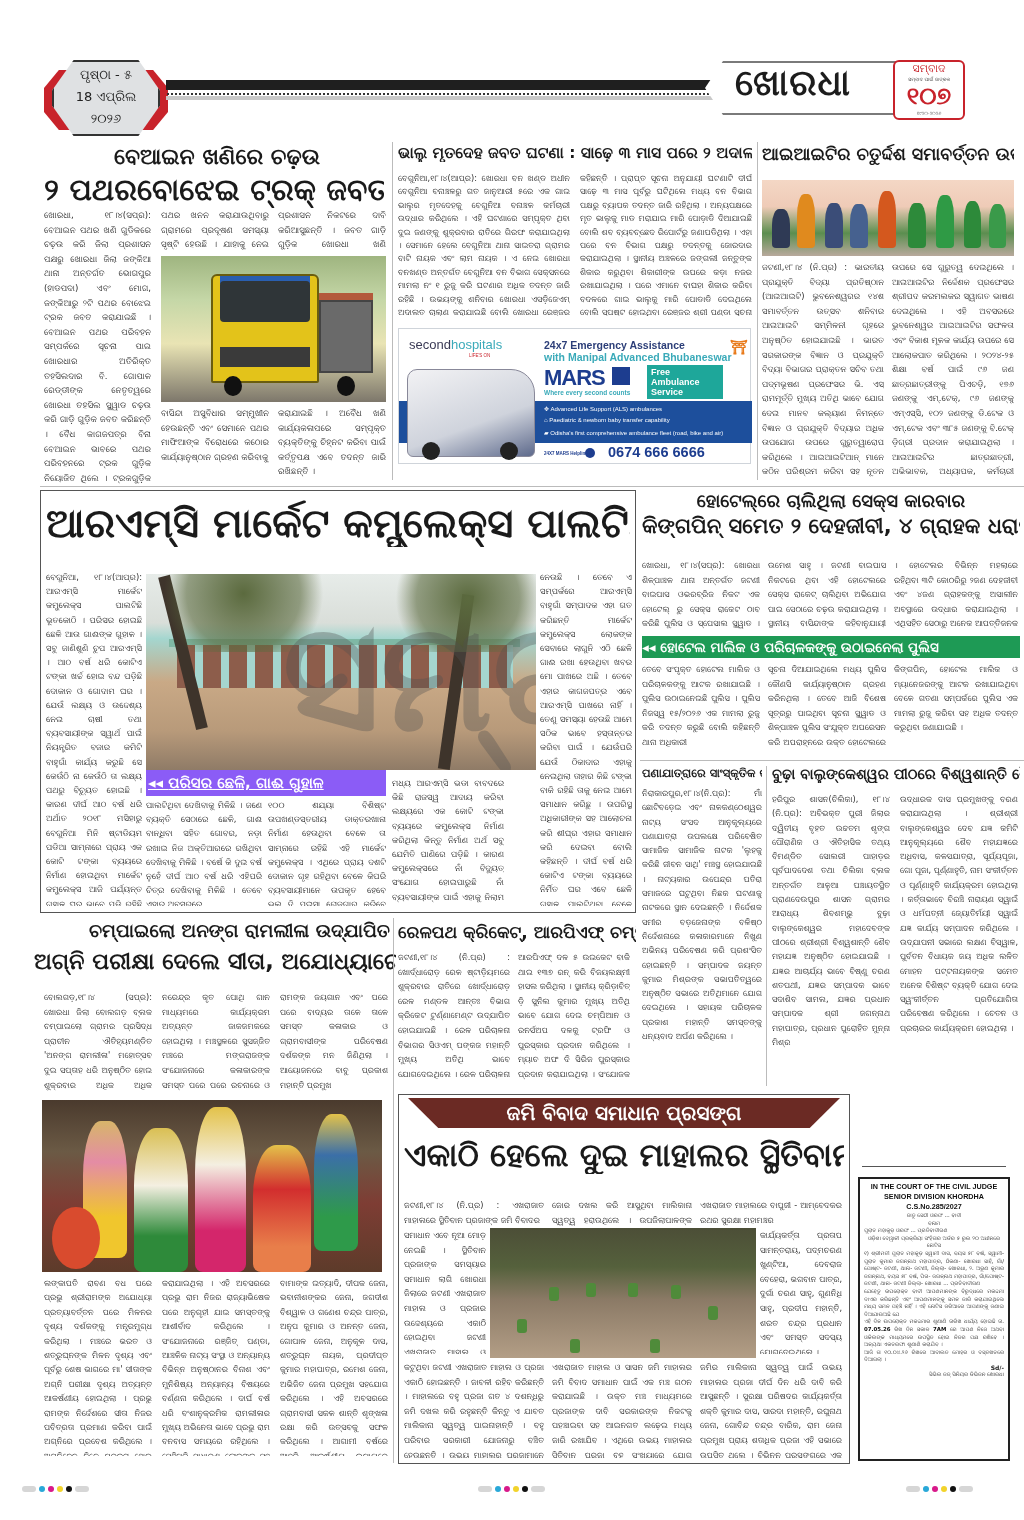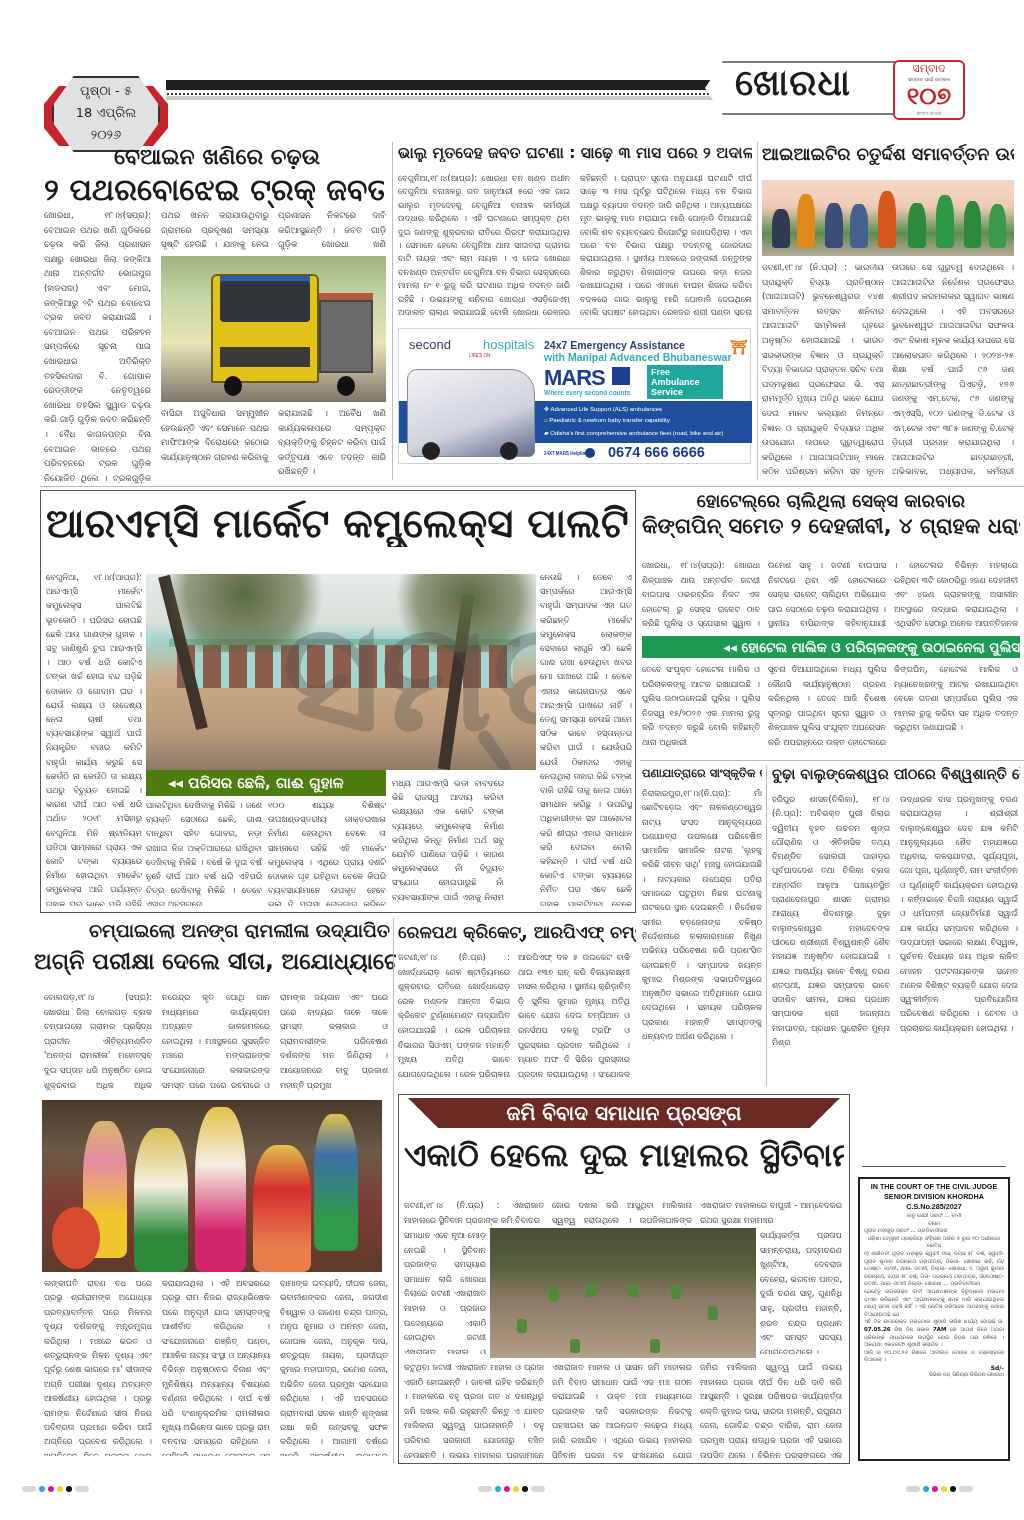--- a/index.html
+++ b/index.html
@@ -1,21 +1,21 @@
 <!DOCTYPE html>
 <html><head>
 <meta charset="utf-8">
 <style>
   * { box-sizing: border-box; margin: 0; padding: 0; }
   html, body { width: 1024px; height: 1520px; background: #ffffff; overflow: hidden; }
   body { font-family: "DejaVu Sans", sans-serif; color: #1a1a1a; position: relative; }
   .abs { position: absolute; }
 
   
-  .page-badge { left: 44px; top: 76px; width: 124px; height: 76px; }
+  .page-badge { left: 44px; top: 60px; width: 124px; height: 76px; }
   .page-badge .red-back { position:absolute; left:0; top:10px; width:124px; height:60px; background:#c8232b;
     clip-path: polygon(12% 0,88% 0,100% 30%,100% 70%,88% 100%,12% 100%,0 70%,0 30%); }
   .page-badge .hex { position:absolute; left:8px; top:0; width:108px; height:76px; background:#dfe1e3; border:2px solid #333;
     clip-path: polygon(20% 0,80% 0,100% 40%,100% 60%,80% 100%,20% 100%,0 60%,0 40%); }
   .page-badge .txt { position:absolute; left:8px; top:4px; width:108px; text-align:center; font-size:13px; line-height:22px; color:#222; }
 
   .rule-black { left: 166px; top: 80px; width: 690px; height: 10px; background: #1f1f1f; }
   .rule-dots { left: 166px; top: 92px; width: 690px; height: 4px;
     background-image: radial-gradient(circle, #333 1px, transparent 1.2px); background-size: 4px 4px; }
   .rule-gray { left: 166px; top: 96px; width: 690px; height: 4px; background: #c9c9c9; }
@@ -60,40 +60,40 @@
   .ramlila-photo { background: linear-gradient(180deg,#4a3a2d 0%,#6b5a45 30%,#7e3d34 60%,#5d3b2a 100%); }
   .ramlila-photo .fig { position:absolute; border-radius: 40% 40% 8px 8px; }
 
   .meeting-photo { background: linear-gradient(180deg,#4c4e37 0%,#55613c 30%,#8b7a66 55%,#b39e86 100%); }
   .meeting-photo .chair { position:absolute; width:10px; height:14px; background:#4f8b3a; border-radius:3px; }
 
   
   .ad { left: 398px; top: 328px; width: 353px; height: 136px; border: 1px solid #cfd4da; background:#fff; }
   .ad .blue-band { position:absolute; left:0; top:72px; width:353px; height:42px; background:#1d4f9c; }
   .ad .logo { position:absolute; left:10px; top:8px; font-size:13px; color:#3a3a55; font-family:"Liberation Sans",sans-serif; }
-  .ad .logo .hl { color:#3aaab9;margin-left:32px; }
+  .ad .logo .hl { color:#3aaab9; }
   .ad .logo-sub { position:absolute; left:70px; top:24px; font-size:4.5px; color:#c8232b; font-family:"Liberation Sans",sans-serif; }
   .ad .em1 { position:absolute; left:145px; top:10px; font-size:10.5px; font-weight:bold; color:#2c3e78; font-family:"Liberation Sans",sans-serif; }
   .ad .em2 { position:absolute; left:145px; top:22px; font-size:10.5px; font-weight:bold; color:#3aaab9; font-family:"Liberation Sans",sans-serif; }
   .ad .mars { position:absolute; left:145px; top:36px; font-size:22px; font-weight:900; color:#1d3d8f; font-family:"Liberation Sans",sans-serif; letter-spacing:-1px; }
   .ad .mars-box { position:absolute; left:213px; top:38px; width:18px; height:18px; background:#1d3d8f; }
   .ad .mars-tag { position:absolute; left:145px; top:60px; font-size:6.5px; color:#3aaab9; font-weight:bold; font-family:"Liberation Sans",sans-serif; }
   .ad .free { position:absolute; left:248px; top:36px; width:76px; height:34px; background:#1ea79a; color:#fff; font-size:9px; line-height:10px; padding:2px 4px; font-weight:bold; font-family:"Liberation Sans",sans-serif; }
   .ad .bullet { position:absolute; left:145px; font-size:6px; color:#fff; font-family:"Liberation Sans",sans-serif; }
   .ad .helpline-lbl { position:absolute; left:145px; top:122px; font-size:4.5px; color:#1d3d8f; font-weight:bold; font-family:"Liberation Sans",sans-serif; }
   .ad .helpline { position:absolute; left:196px; top:115px; font-size:14.5px; font-weight:bold; color:#1d3d8f; font-family:"Liberation Sans",sans-serif;padding-left:13px; }
   .ad .phone-icon { position:absolute; left:186px; top:119px; width:10px; height:10px; border-radius:50%; background:#1d3d8f; }
   .ad .ambulance { position:absolute; left:8px; top:40px; width:128px; height:88px; background:linear-gradient(160deg,#f2f2f4 0%,#cfd3dc 60%,#5e6a8c 100%); border-radius:10px 24px 6px 6px; border:1px solid #889; }
   .ad .amb-wheel { position:absolute; width:18px; height:18px; border-radius:50%; background:#222; }
   .ad .amb-logo { position:absolute; left:331px; top:10px; font-size:14px; color:#e87a1a; font-weight:bold; }
 
   
   .box-border { border: 1px solid #555; }
-  .red-bar { background:#4d7c0f; color:#fff; font-weight:bold; font-size:15px; padding-left:22px; line-height:26px; white-space:nowrap; }
-  .green-bar { background:#1e9a55; color:#fff; font-weight:bold; font-size:13.5px; line-height:22px; text-align:right; white-space:nowrap; }
+  .red-bar { background:#8b5cf6; color:#fff; font-weight:bold; font-size:15px; padding-left:2px; line-height:26px; white-space:nowrap;text-decoration:underline; }
+  .green-bar { background:#1e9a55; color:#fff; font-weight:bold; font-size:13.5px; line-height:22px; text-align:left; white-space:nowrap; }
   .maroon-banner { background:#6b2a24; color:#fff; font-weight:bold; font-size:20px; text-align:center; line-height:30px;
     clip-path: polygon(0 0,100% 0,93% 100%,7% 100%); }
 
   .notice { left: 858px; top: 1177px; width: 152px; height: 284px; border: 2px solid #222; padding: 3px 4px; }
   .notice .n-h { font-family:"Liberation Sans",sans-serif; font-size:7.2px; font-weight:bold; text-align:center; line-height:10px; color:#111; }
   .notice .n-b { font-size:5.4px; line-height:7.6px; color:#333; text-align:justify; }
   .notice .n-b b { color:#111; }
   .notice .n-sign { font-size:6px; text-align:right; font-weight:bold; }
 
   .regmarks { display:flex; gap:3px; align-items:center; }

